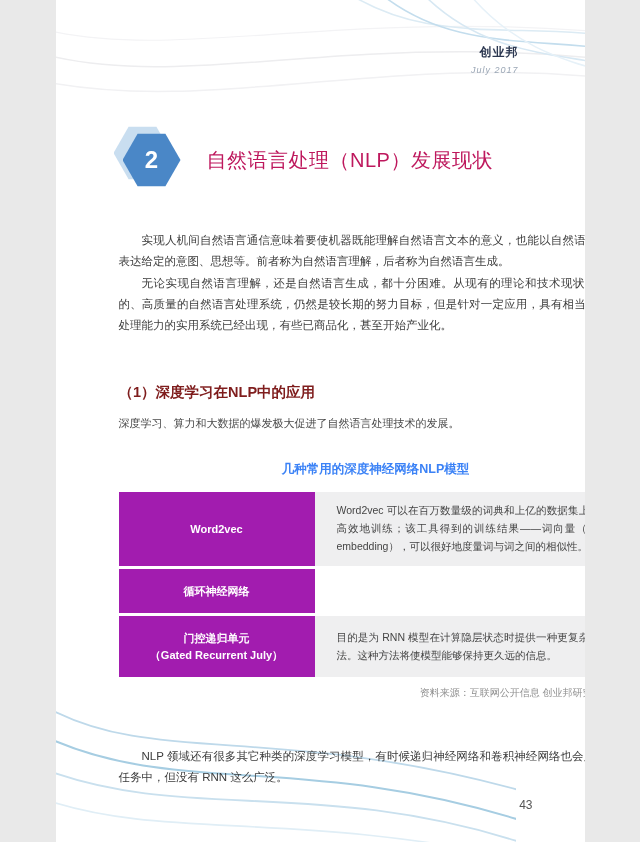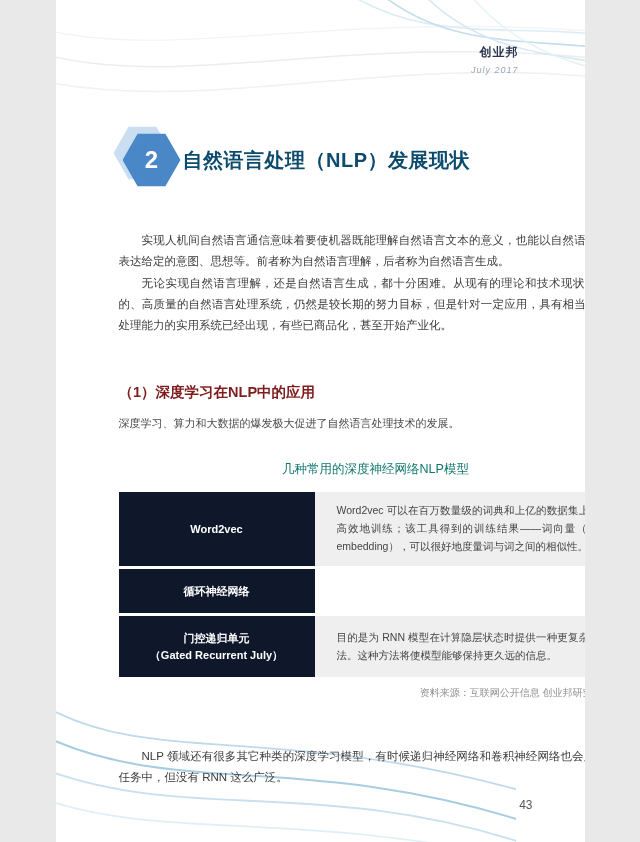--- a/index.html
+++ b/index.html
@@ -36,37 +36,37 @@
     clip-path:polygon(26% 3%, 74% 3%, 100% 50%, 74% 97%, 26% 97%, 0% 50%);
     opacity:.8;
   }
   .badge-hex {
     position:absolute; left:2px; top:2px; width:58px; height:56px;
     background:#4a87c7;
     clip-path:polygon(26% 3%, 74% 3%, 100% 50%, 74% 97%, 26% 97%, 0% 50%);
     display:flex; align-items:center; justify-content:center;
   }
   .badge-number { color:#ffffff; font-size:24px; font-weight:bold; }
-  .header-title { font-size:20px; font-weight:bold; color:#0c4a6e; letter-spacing:.5px; }
+  .header-title { font-size:20px; font-weight:normal; color:#be185d; margin-left:24px; letter-spacing:.5px; }
 
   
   .para { font-size:11.5px; line-height:1.8; text-align:justify; text-indent:2em; color:#3c3c3c; }
   .para + .para { margin-top:2px; }
 
   
   .sub-heading { margin-top:48px; font-size:14.5px; font-weight:bold; color:#7f1d1d; }
   .sub-lead { margin-top:14px; font-size:11px; color:#4a4a4a; }
 
   
-  .table-title { margin-top:30px; text-align:center; font-size:12.5px; font-weight:normal; color:#0f766e; }
+  .table-title { margin-top:30px; text-align:center; font-size:12.5px; font-weight:bold; color:#3b82f6; }
   .model-table { margin-top:14px; display:flex; flex-direction:column; row-gap:3px; }
   .model-row { display:flex; column-gap:0; }
   .cell-model {
     width:196px; flex:0 0 auto;
-    background:#0f172a; color:#ffffff;
+    background:#a21caf; color:#ffffff;
     display:flex; flex-direction:column; align-items:center; justify-content:center;
     text-align:center; font-weight:bold; font-size:11px; line-height:1.5;
     padding:14px 10px;
   }
   .cell-desc {
     flex:1; background:#efeff0; color:#454545;
     font-size:10.5px; line-height:1.7; text-align:justify;
     padding:10px 22px;
     display:flex; flex-direction:column; justify-content:center;
   }

